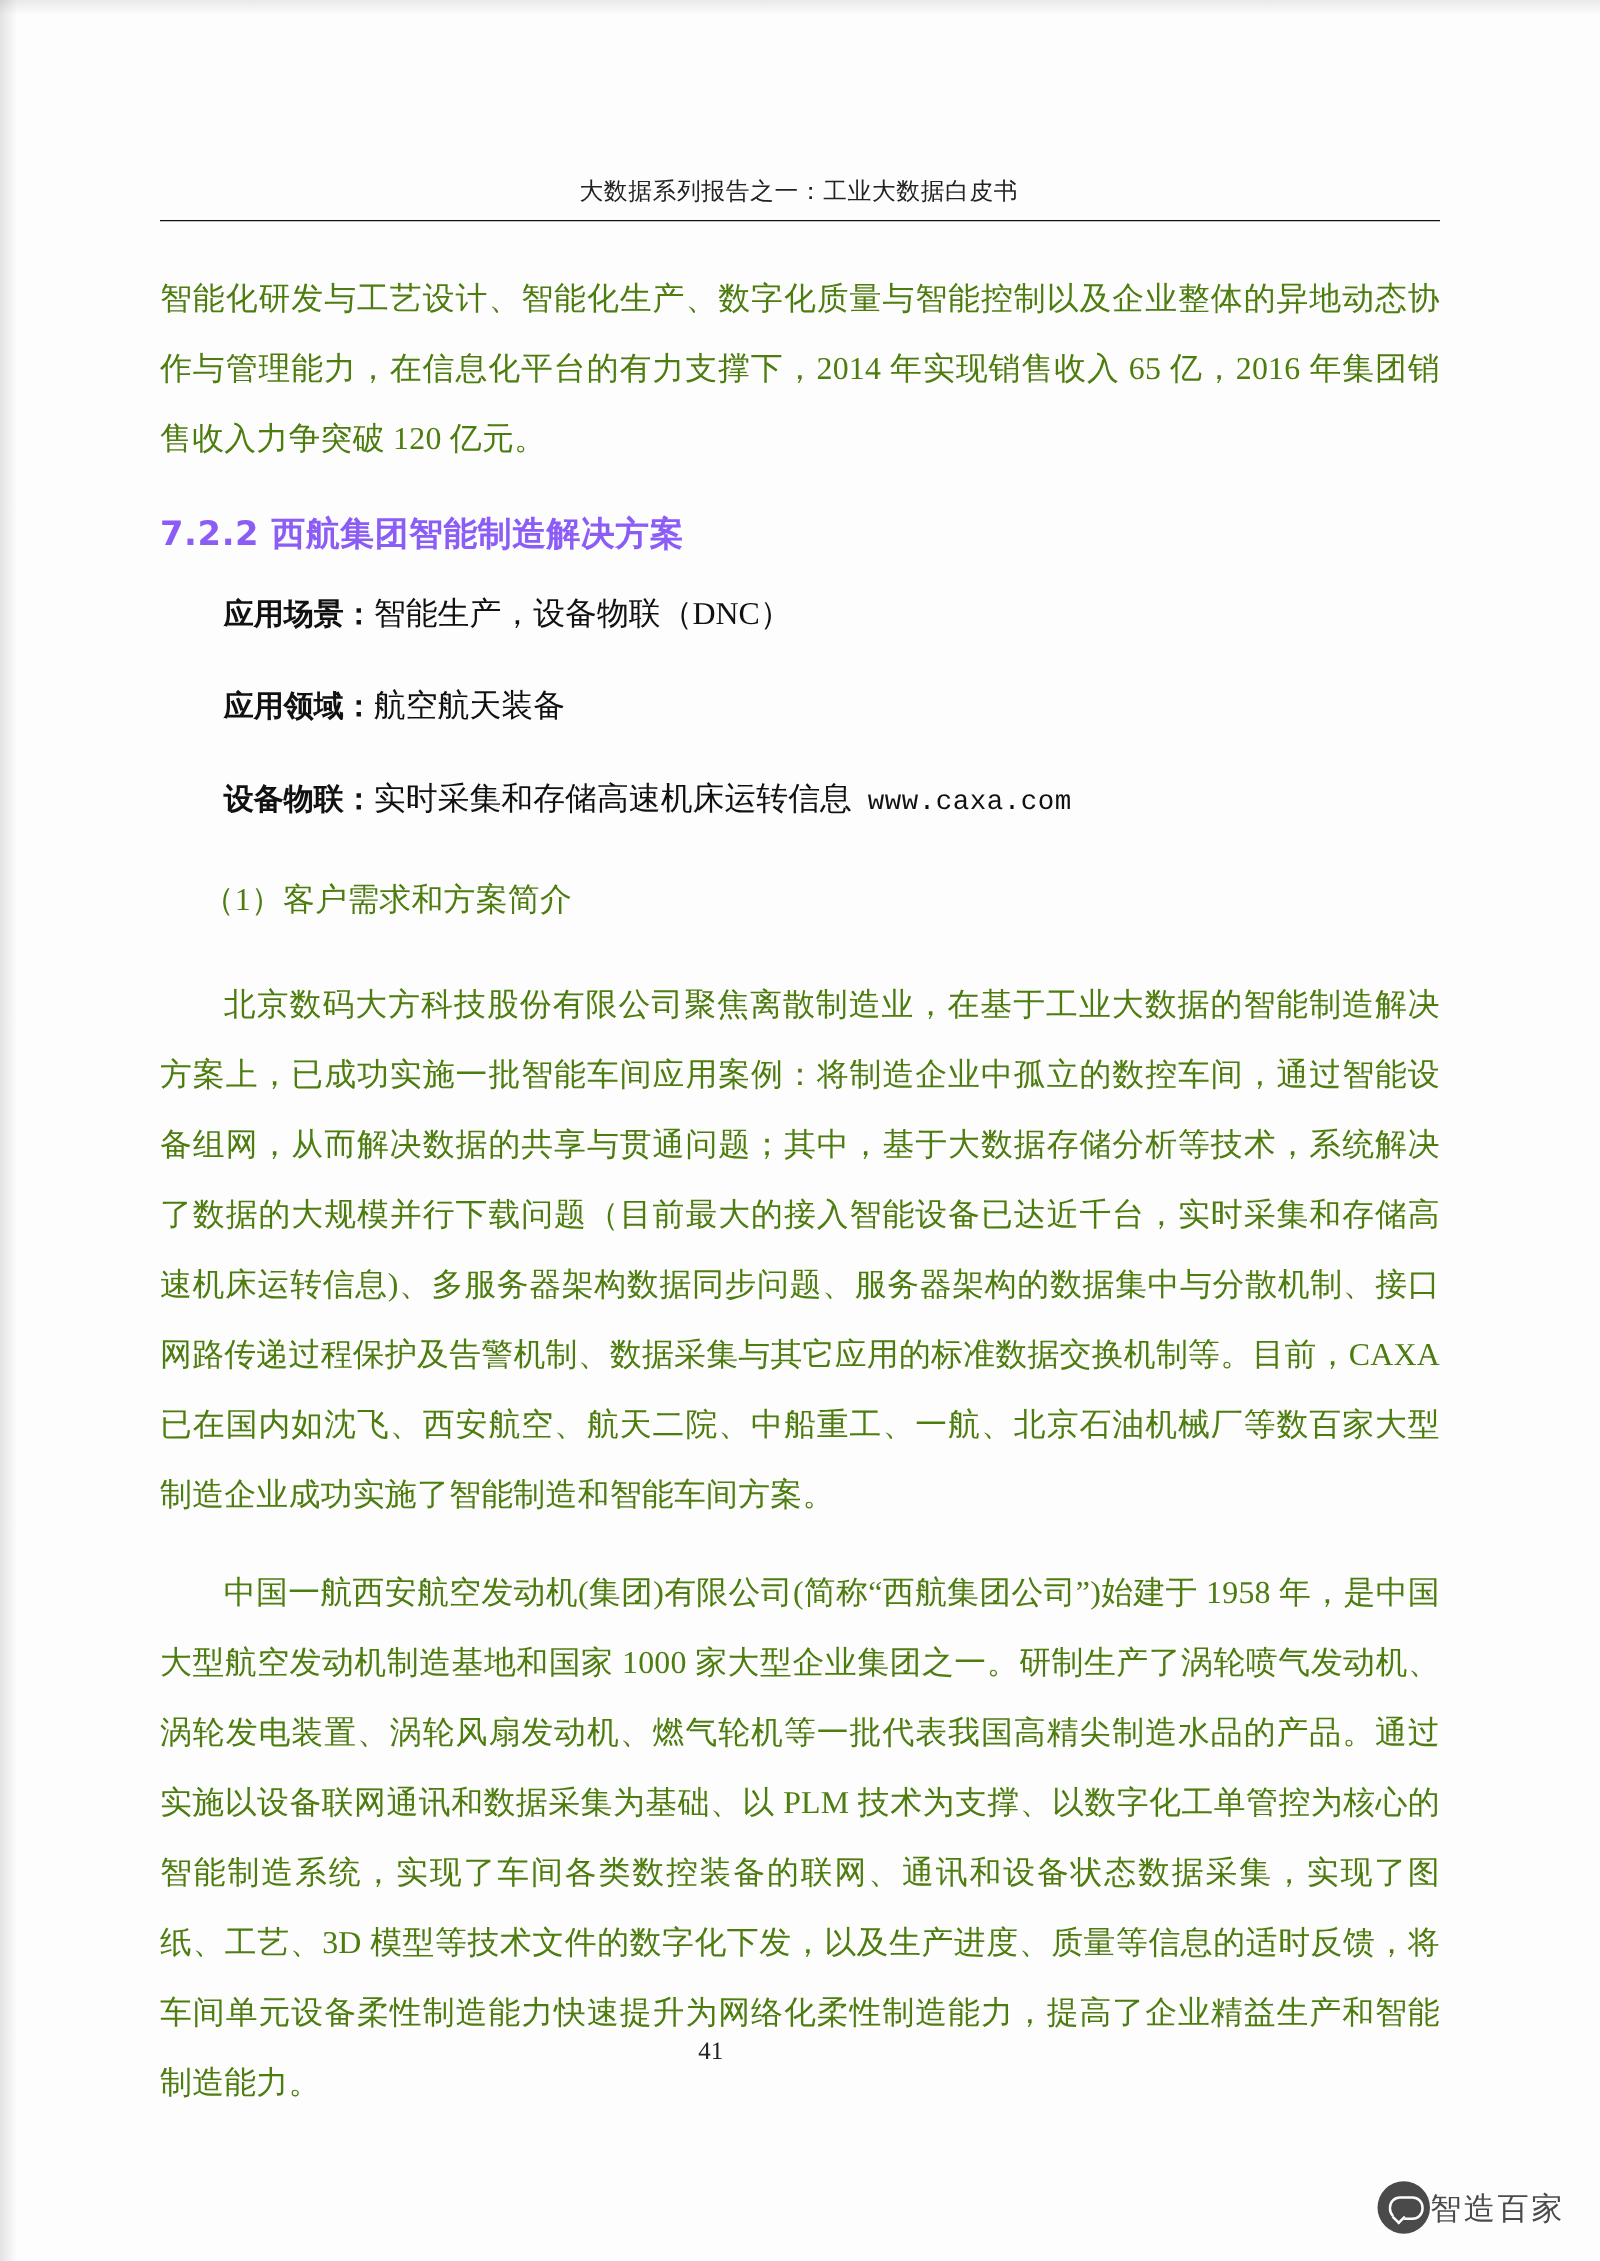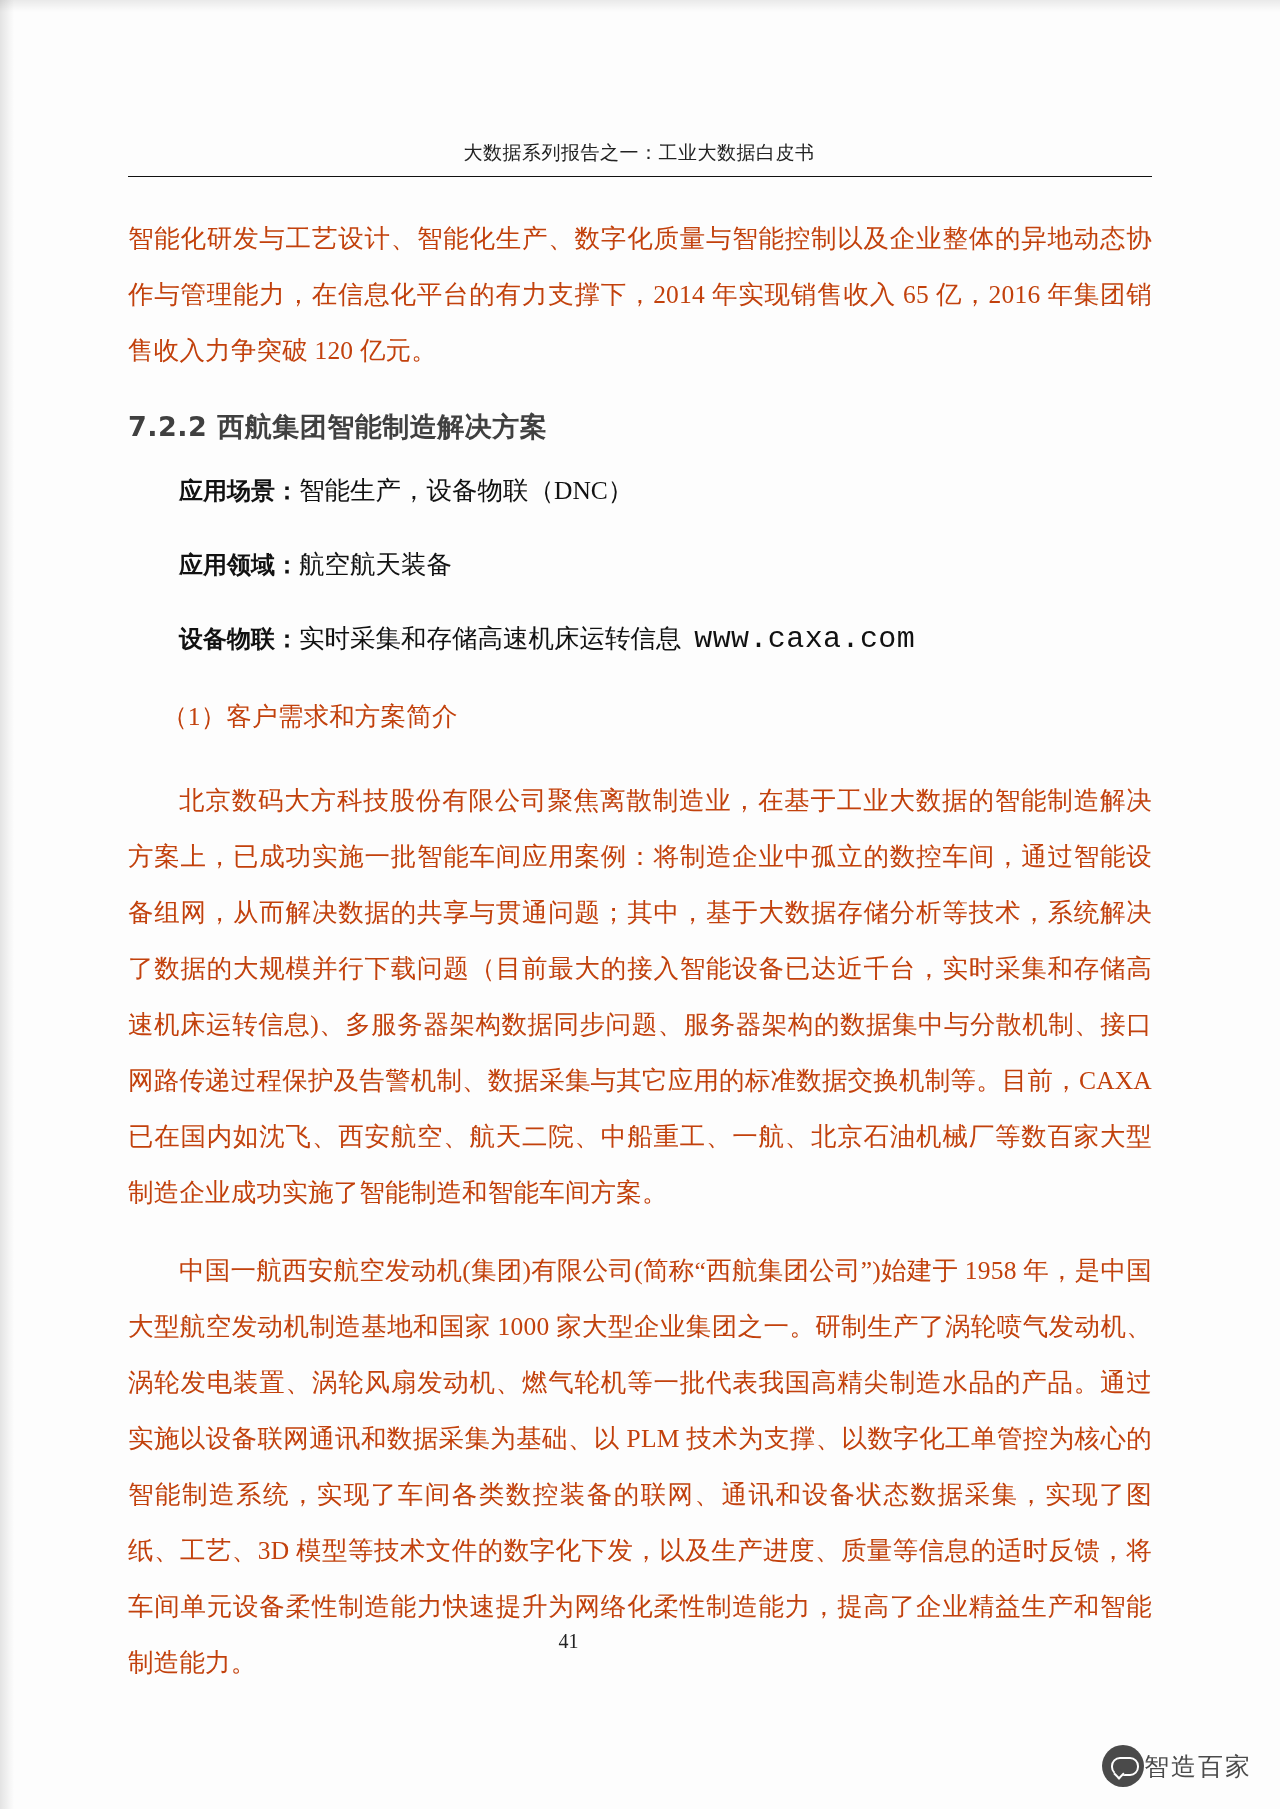--- a/index.html
+++ b/index.html
@@ -40,52 +40,52 @@
   .rule {
     border-bottom: 1.6px solid #111;
     width: 100%;
     margin-bottom: 34px;
   }
   p {
     margin: 0 0 6px 0;
     font-size: 25.5px;
     line-height: 56px;
     text-align: justify;
-    color: #c2410c;
+    color: #4d7c0f;
     letter-spacing: 0.2px;
   }
   .indent {
     text-indent: 51px;
   }
   .indent-sm {
     text-indent: 34px;
   }
   h3.section-heading {
     font-family: "DejaVu Sans", sans-serif;
     font-weight: bold;
     font-size: 27px;
     margin: 30px 0 22px 0;
     letter-spacing: 0.5px;
-    color: #404040;
+    color: #8b5cf6;
   }
   .field-row {
     margin: 0 0 26px 0;
     font-size: 25.5px;
     line-height: 48px;
     text-indent: 51px;
     color: #111;
   }
   .field-label {
     font-family: "DejaVu Sans", sans-serif;
     font-weight: bold;
     font-size: 24px;
   }
   .mono {
     font-family: "Liberation Mono", monospace;
-    font-size: 30px;
+    font-size: 22px;
     letter-spacing: 0.4px;
   }
   .para-block p {
     margin-bottom: 0;
   }
   .gap { height: 22px; }
   .page-number {
     position: absolute;
     left: 0;
     top: 1630px;

